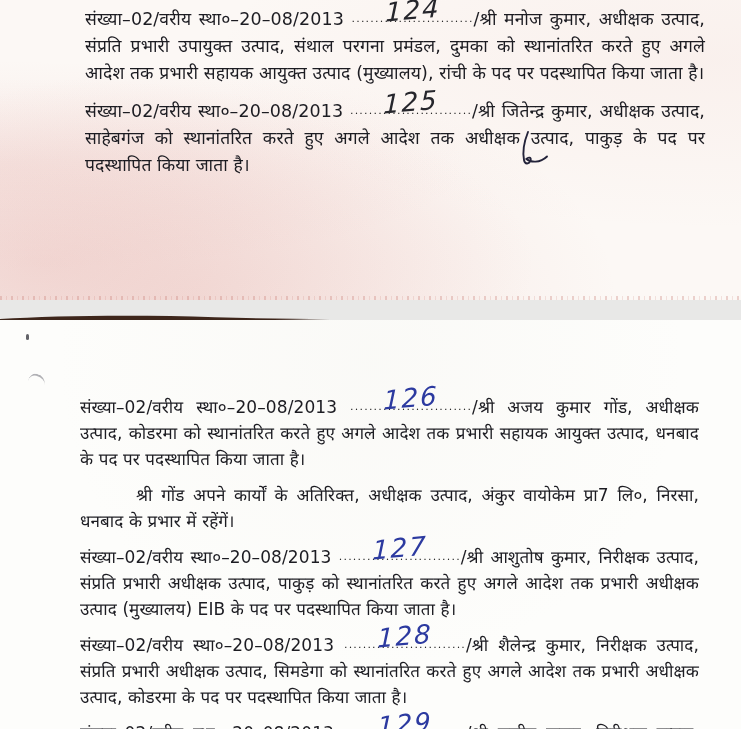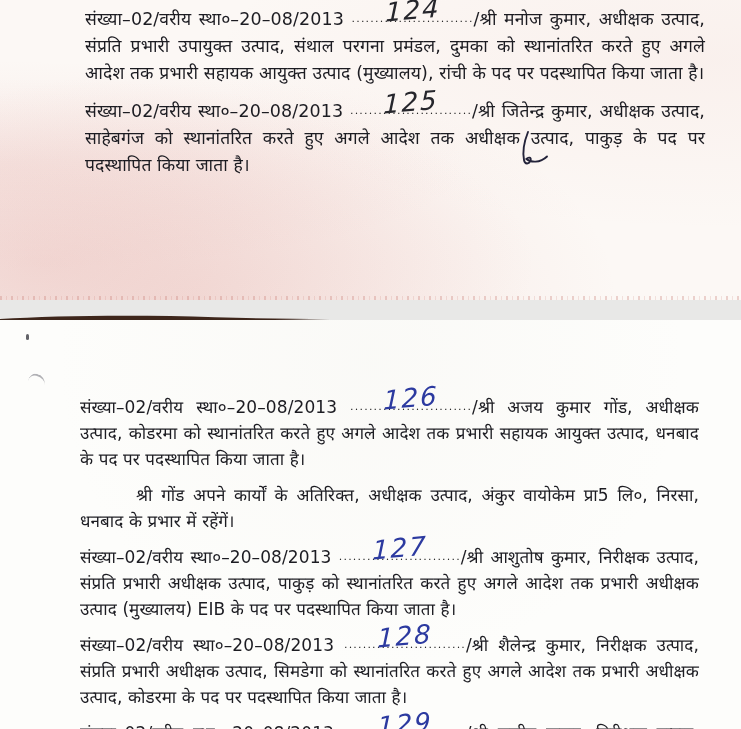--- a/index.html
+++ b/index.html
@@ -91,21 +91,21 @@
   </svg>
 
   <div class="page-bottom"></div>
   <div class="speck-dot"></div>
   <div class="curl-mark"></div>
 
   <div class="text-bottom">
 
     <p class="para"><span>संख्या–02/वरीय स्था०–20–08/2013</span> <span class="leader"><span class="dots">......................................................</span><span class="hand" style="color: rgb(44, 58, 160);">126</span></span><span>/श्री अजय कुमार गोंड, अधीक्षक उत्पाद, कोडरमा को स्थानांतरित करते हुए अगले आदेश तक प्रभारी सहायक आयुक्त उत्पाद, धनबाद के पद पर पदस्थापित किया जाता है।</span></p>
 
-    <p class="para note"><span>श्री गोंड अपने कार्यों के अतिरिक्त, अधीक्षक उत्पाद, अंकुर वायोकेम प्रा5 लि०, निरसा, धनबाद के प्रभार में रहेंगें।</span></p>
+    <p class="para note"><span>श्री गोंड अपने कार्यों के अतिरिक्त, अधीक्षक उत्पाद, अंकुर वायोकेम प्रा7 लि०, निरसा, धनबाद के प्रभार में रहेंगें।</span></p>
 
     <p class="para"><span>संख्या–02/वरीय स्था०–20–08/2013</span> <span class="leader"><span class="dots">......................................................</span><span class="hand" style="color: rgb(44, 58, 160);">127</span></span><span>/श्री आशुतोष कुमार, निरीक्षक उत्पाद, संप्रति प्रभारी अधीक्षक उत्पाद, पाकुड़ को स्थानांतरित करते हुए अगले आदेश तक प्रभारी अधीक्षक उत्पाद (मुख्यालय) EIB के पद पर पदस्थापित किया जाता है।</span></p>
 
     <p class="para"><span>संख्या–02/वरीय स्था०–20–08/2013</span> <span class="leader"><span class="dots">......................................................</span><span class="hand" style="color: rgb(44, 58, 160);">128</span></span><span>/श्री शैलेन्द्र कुमार, निरीक्षक उत्पाद, संप्रति प्रभारी अधीक्षक उत्पाद, सिमडेगा को स्थानांतरित करते हुए अगले आदेश तक प्रभारी अधीक्षक उत्पाद, कोडरमा के पद पर पदस्थापित किया जाता है।</span></p>
 
     <p class="para"><span>संख्या–02/वरीय स्था०–20–08/2013</span> <span class="leader"><span class="dots">......................................................</span><span class="hand" style="color: rgb(44, 58, 160);">129</span></span><span>/श्री सुजीत कुमार, निरीक्षक उत्पाद, संप्रति प्रभारी अधीक्षक उत्पाद, चतरा को स्थानांतरित करते हुए अगले आदेश तक प्रभारी अधीक्षक</span></p>
   </div>
 
 </div>
 

